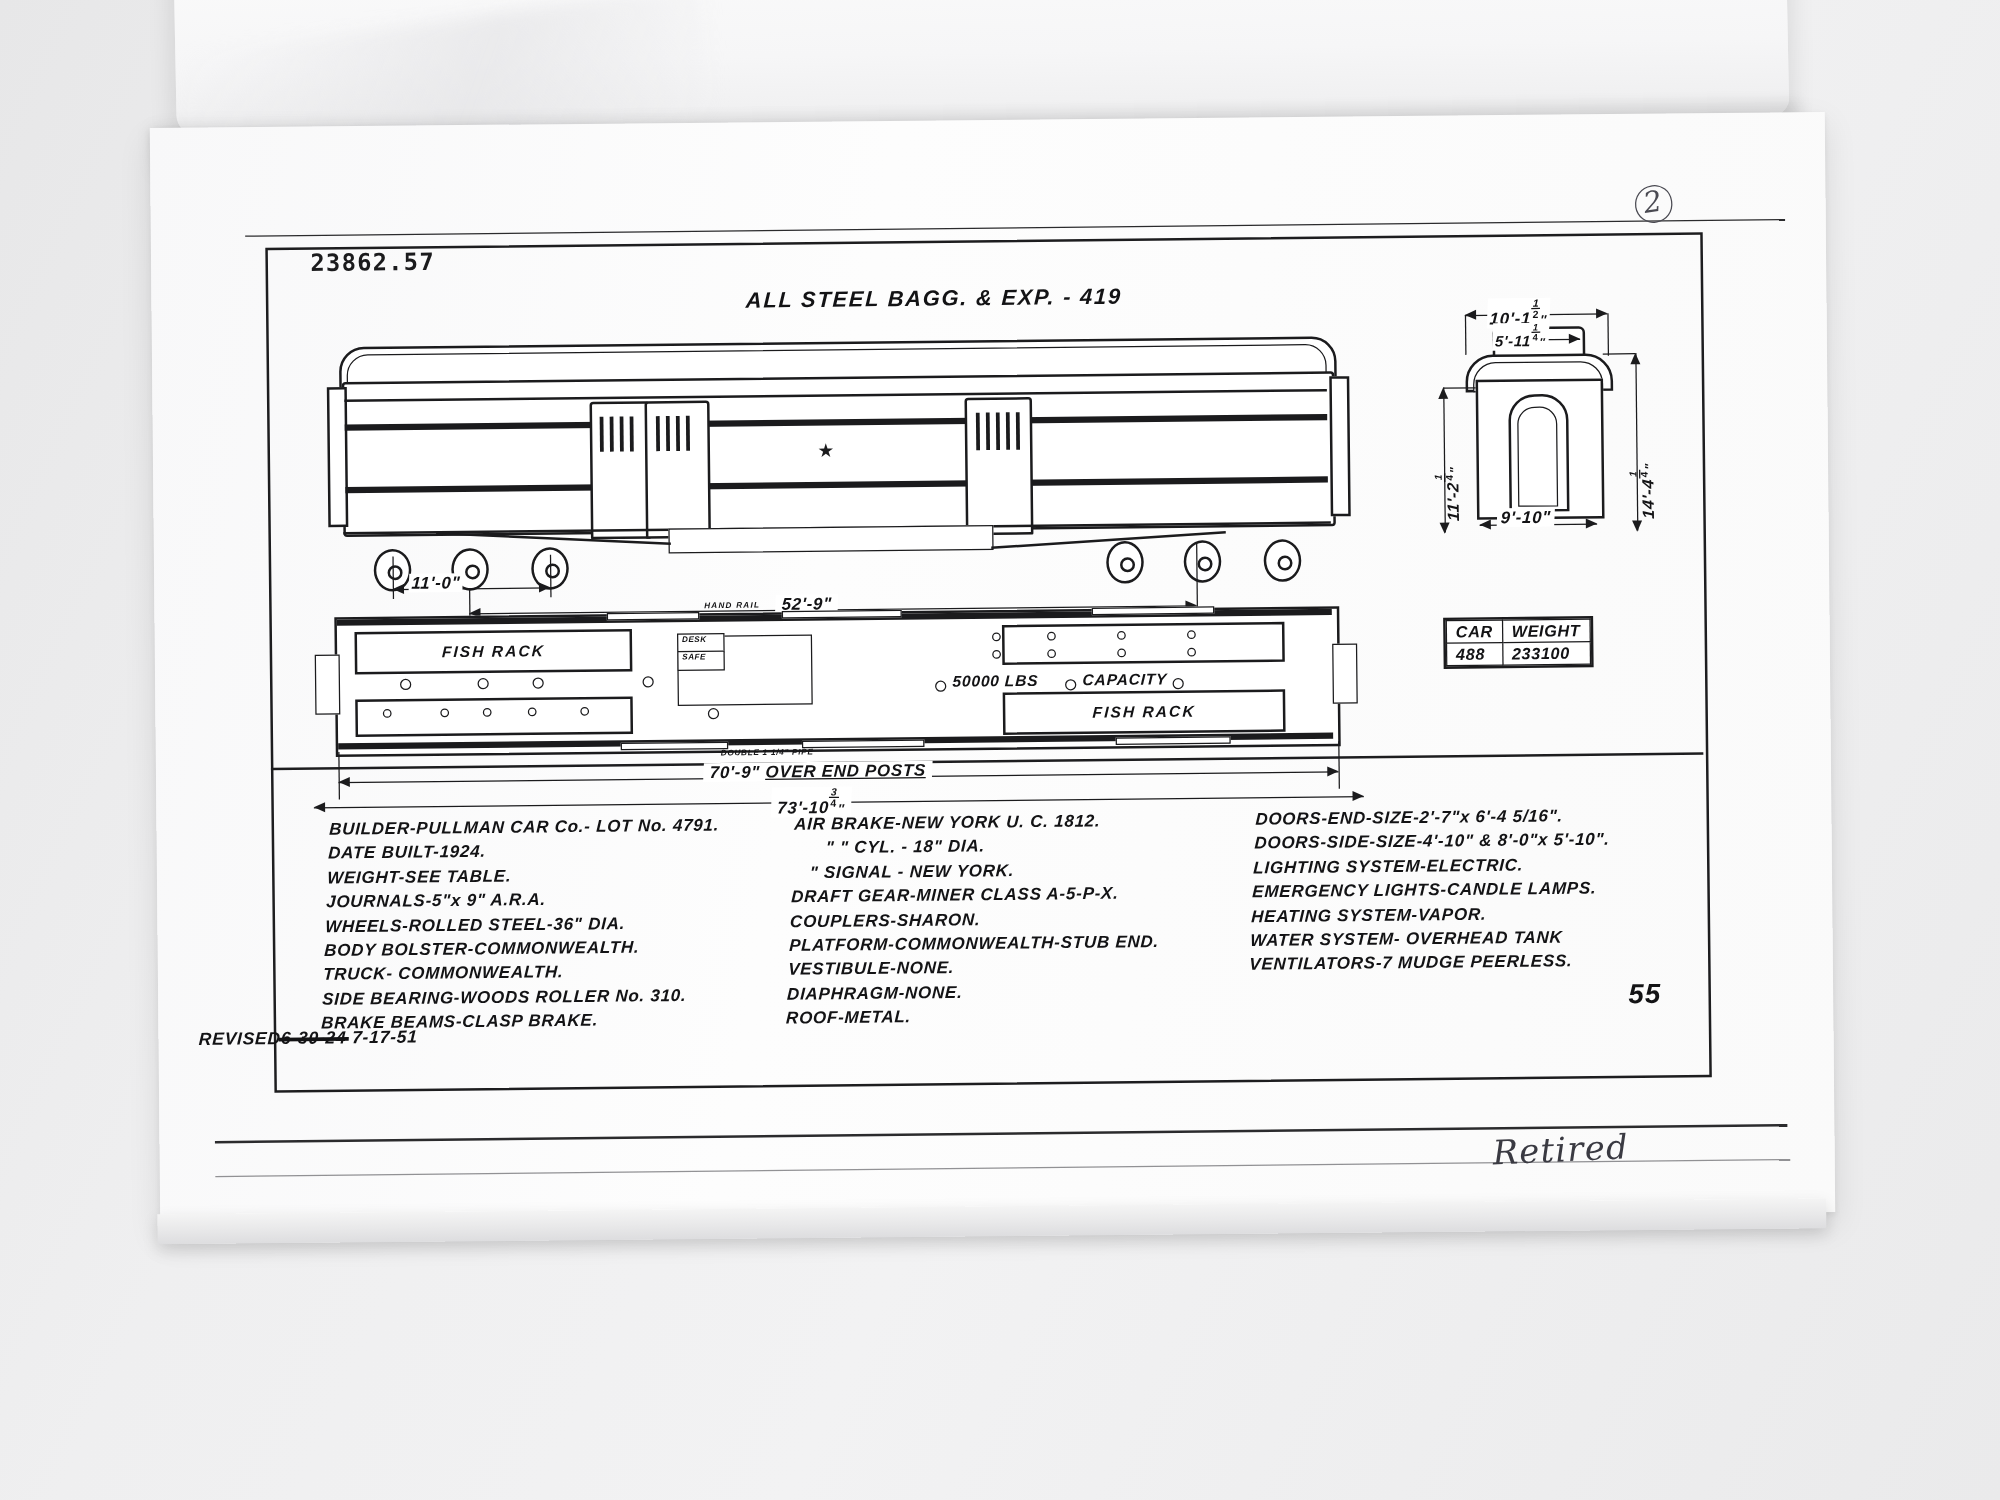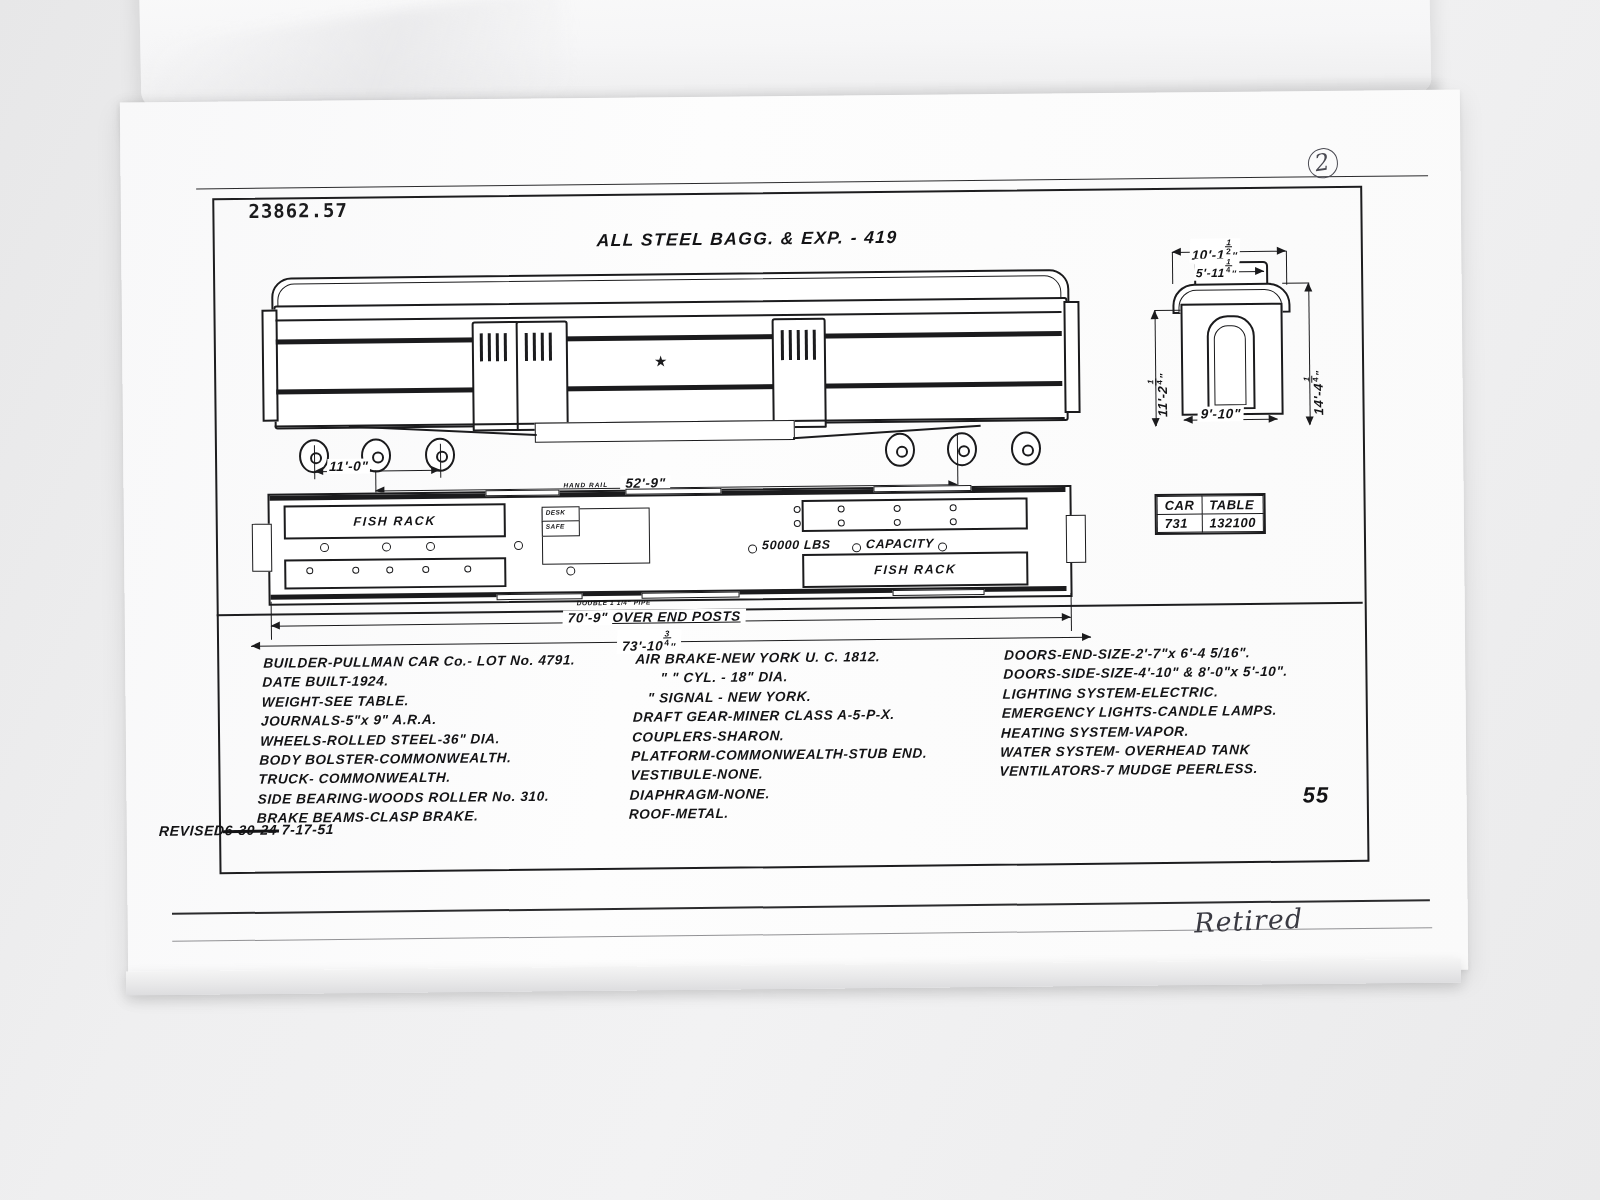--- a/index.html
+++ b/index.html
@@ -308,25 +308,25 @@
       <div class="arw l" style="left:50px;top:172px;"></div>
       <div class="arw r" style="left:135px;top:172px;"></div>
       <div class="dimtxt hand" style="left:64px;top:163px;background:#fff;padding:0 3px;">9'-10"</div>
     </div>
 
     <div id="wt-table">
       <table>
         <tbody>
             <tr>
           <td>CAR</td>
-          <td>TABLE</td>
+          <td>WEIGHT</td>
         </tr>
         <tr>
-          <td>731</td>
-          <td>132100</td>
+          <td>488</td>
+          <td>233100</td>
         </tr>
       </tbody>
         </table>
     </div>
 
     <div id="plan">
       <div class="plan-hull"></div>
 
       <div class="boxline" style="left:6px;top:40px;width:18px;height:46px;"></div>
       <div class="boxline" style="left:820px;top:40px;width:18px;height:46px;"></div>

